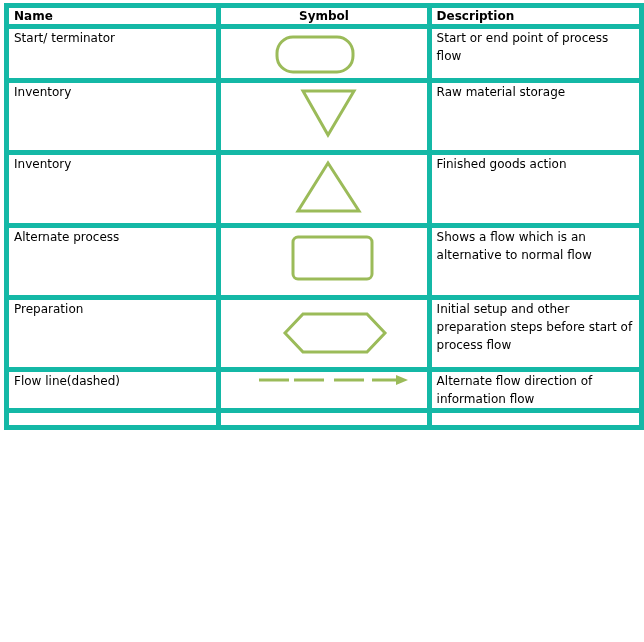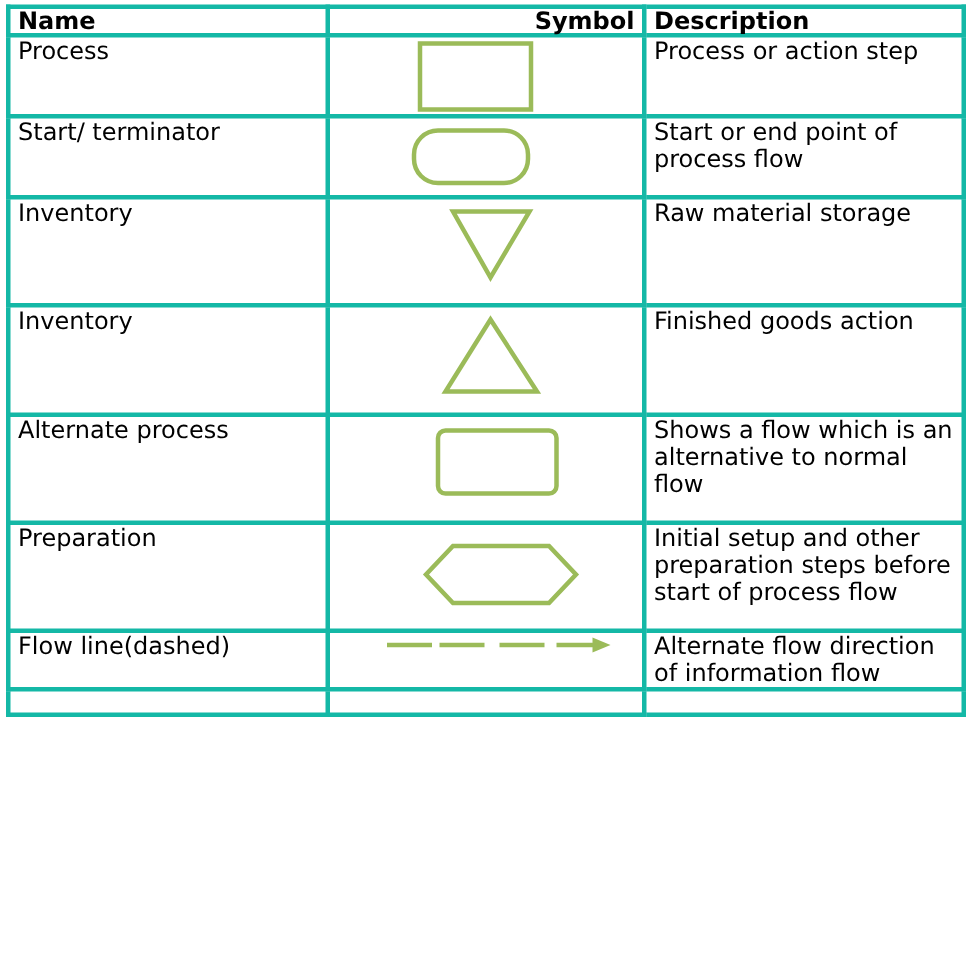--- a/index.html
+++ b/index.html
@@ -1,21 +1,21 @@
 <!DOCTYPE html>
 <html><head>
 <meta charset="utf-8">
 <style>
   html, body { margin: 0; padding: 0; background: #ffffff; }
   body { width: 644px; height: 642px; position: relative; overflow: hidden;
          font-family: "DejaVu Sans", "Liberation Sans", sans-serif; color: #000; }
   table.flow { position: absolute; left: 4px; top: 3px; border-collapse: collapse; table-layout: fixed; }
-  table.flow td, table.flow th { border: 3px solid #14b8a6; padding: 0; vertical-align: top; font-size: 16px; line-height: 18px; }
+  table.flow td, table.flow th { border: 5px solid #14b8a6; padding: 0; vertical-align: top; font-size: 12px; line-height: 18px; }
   table.flow th { font-weight: bold; text-align: left; height: 16px; }
-  table.flow th.sym { text-align: right; }
+  table.flow th.sym { text-align: center; }
   .cell { padding: 0 5px; }
   .hcell { padding: 0 5px; line-height: 16px; }
   td.symcell { position: relative; }
   svg.sym { position: absolute; left: 0; top: 0; overflow: visible; }
 </style>
 </head>
 <body>
 
 <table class="flow">
   <colgroup>
@@ -29,33 +29,20 @@
           <div class="hcell">Name</div>
         </th>
     <th class="sym">
           <div class="hcell">Symbol</div>
         </th>
     <th>
           <div class="hcell">Description</div>
         </th>
   </tr>
 
-  <tr style="height:54px">
-    <td>
-          <div class="cell">Process</div>
-        </td>
-    <td class="symcell">
-      <svg class="sym" width="211" height="54">
-        <rect x="60" y="4" width="74" height="44" fill="none" stroke="#9bbb59" stroke-width="3"></rect>
-      </svg>
-    </td>
-    <td>
-          <div class="cell">Process or action step</div>
-        </td>
-  </tr>
 
 
   <tr style="height:54px">
     <td>
           <div class="cell">Start/ terminator</div>
         </td>
     <td class="symcell">
       <svg class="sym" width="211" height="54">
         <rect x="56" y="8" width="76" height="35" rx="16" ry="16" fill="none" stroke="#9bbb59" stroke-width="3"></rect>
       </svg>

